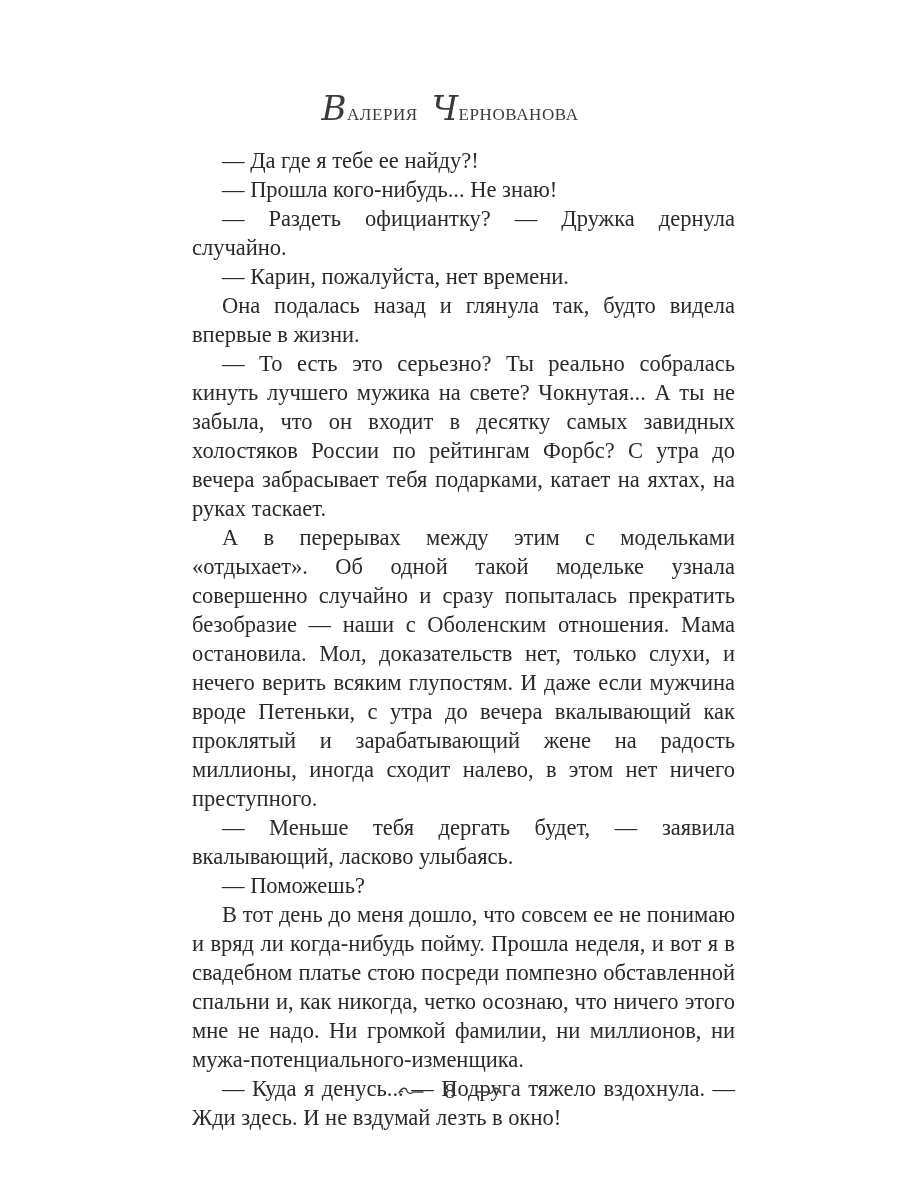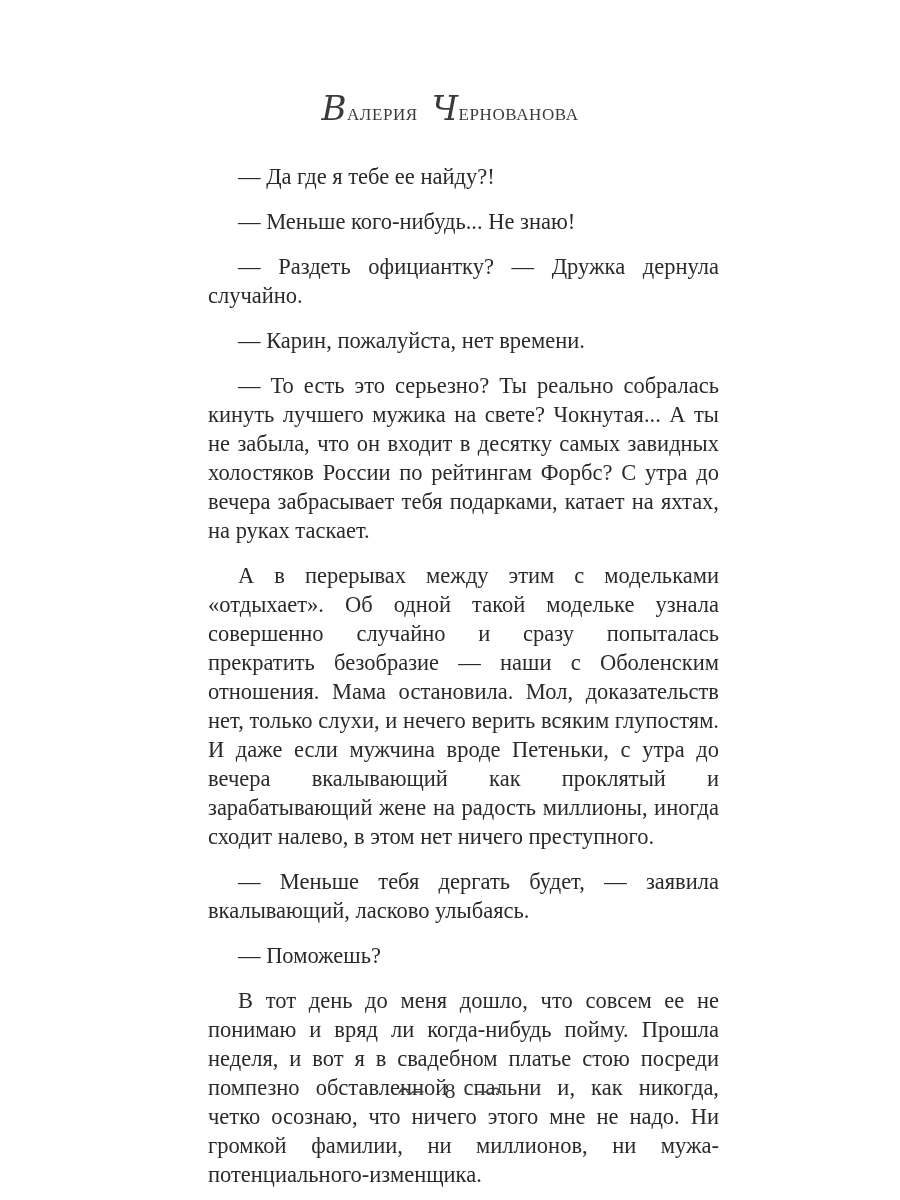--- a/index.html
+++ b/index.html
@@ -17,43 +17,44 @@
   .running-head .initial {
     font-family: "DejaVu Serif", serif; font-style: italic;
     font-size: 34px; font-weight: normal; color: #3a3a3a;
   }
   .running-head .caps { font-size: 17px; letter-spacing: 0.6px; }
   .running-head .gap { display: inline-block; width: 14px; }
   .text-block {
     position: absolute; left: 192px; top: 146px; width: 543px;
     font-size: 22.5px; line-height: 29px; color: #2a2a2a;
   }
-  .para { margin: 16px; text-align: justify; text-align-last: left; text-indent: 30px; hyphens: manual; }
+  .para { margin: 0; text-align: justify; text-align-last: left; text-indent: 30px; hyphens: manual; }
   .folio {
     position: absolute; top: 1076px; left: 0; width: 900px;
     text-align: center; font-size: 22px; color: #333;
     font-family: "Liberation Serif", serif;
   }
   .folio .orn { display: inline-block; vertical-align: middle; width: 28px; height: 12px; margin: 0 14px; }
   .folio .num { vertical-align: middle; }
 </style>
 </head>
 <body>
 
 <div class="page">
 
   <div class="running-head">
     <span class="initial">В</span><span class="caps" id="fn">АЛЕРИЯ</span><span class="gap"></span><span class="initial">Ч</span><span class="caps" id="ln">ЕРНОВАНОВА</span>
   </div>
 
   <div class="text-block">
     <p class="para">— Да где я тебе ее найду?!</p>
-    <p class="para">— Меньше кого-нибудь... Не знаю!</p>
+    <p class="para">— Прошла кого-нибудь... Не знаю!</p>
     <p class="para">— Раздеть официантку? — Дружка дернула случайно.</p>
     <p class="para">— Карин, пожалуйста, нет времени.</p>
+    <p class="para">Она подалась назад и глянула так, будто видела впервые в жизни.</p>
     <p class="para">— То есть это серьезно? Ты реально собралась кинуть лучшего мужика на свете? Чокнутая... А ты не забыла, что он входит в десятку самых завидных холостяков России по рейтингам Форбс? С утра до вечера забрасывает тебя подарками, катает на яхтах, на руках таскает.</p>
     <p class="para">А в перерывах между этим с модельками «отдыхает». Об одной такой модельке узнала совершенно случайно и сразу попыталась прекратить безобразие — наши с Оболенским отношения. Мама остановила. Мол, доказательств нет, только слухи, и нечего верить всяким глупостям. И даже если мужчина вроде Петеньки, с утра до вечера вкалывающий как проклятый и зарабатывающий жене на радость миллионы, иногда сходит налево, в этом нет ничего преступного.</p>
     <p class="para">— Меньше тебя дергать будет, — заявила вкалывающий, ласково улыбаясь.</p>
     <p class="para">— Поможешь?</p>
     <p class="para">В тот день до меня дошло, что совсем ее не понимаю и вряд ли когда-нибудь пойму. Прошла неделя, и вот я в свадебном платье стою посреди помпезно обставленной спальни и, как никогда, четко осознаю, что ничего этого мне не надо. Ни громкой фамилии, ни миллионов, ни мужа-потенциального-изменщика.</p>
     <p class="para">— Куда я денусь... — Подруга тяжело вздохнула. — Жди здесь. И не вздумай лезть в окно!</p>
   </div>
 
   <div class="folio">
     <svg class="orn" viewBox="0 0 28 12">

